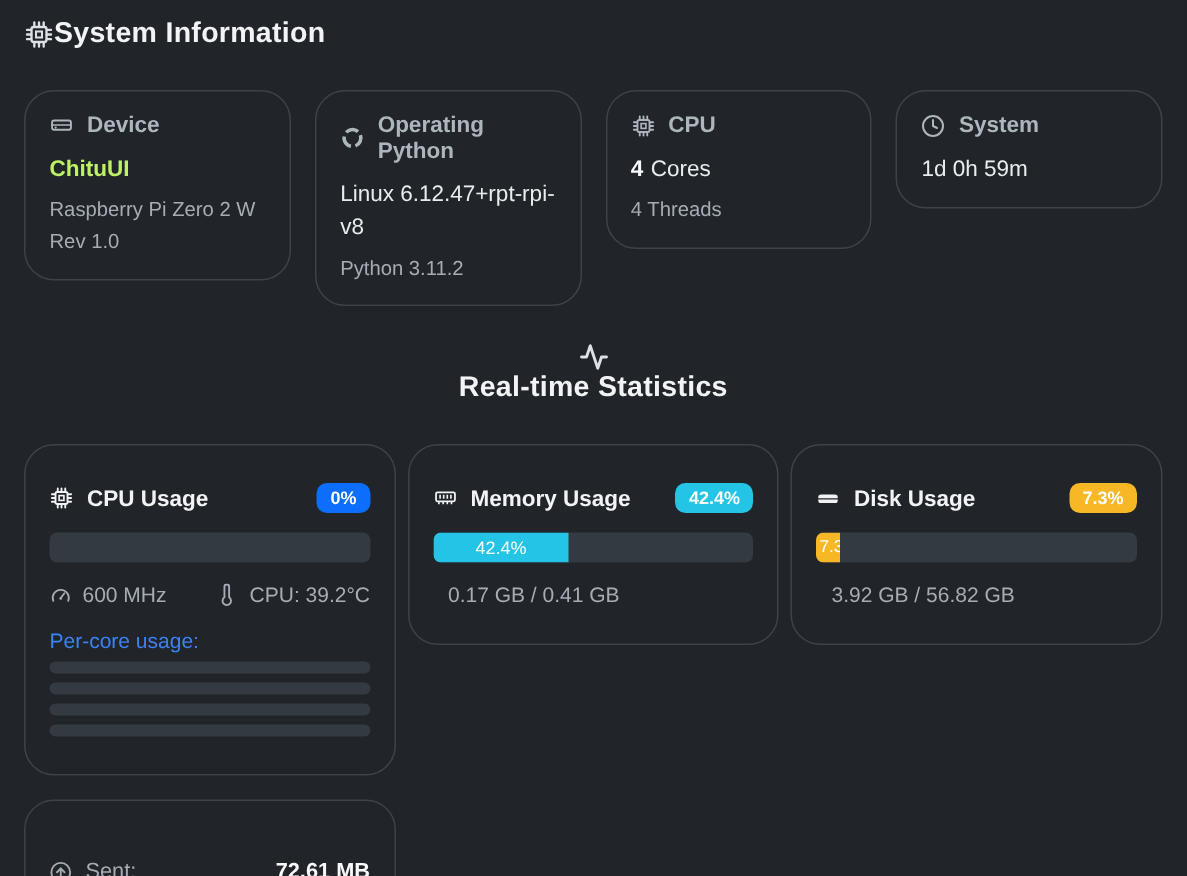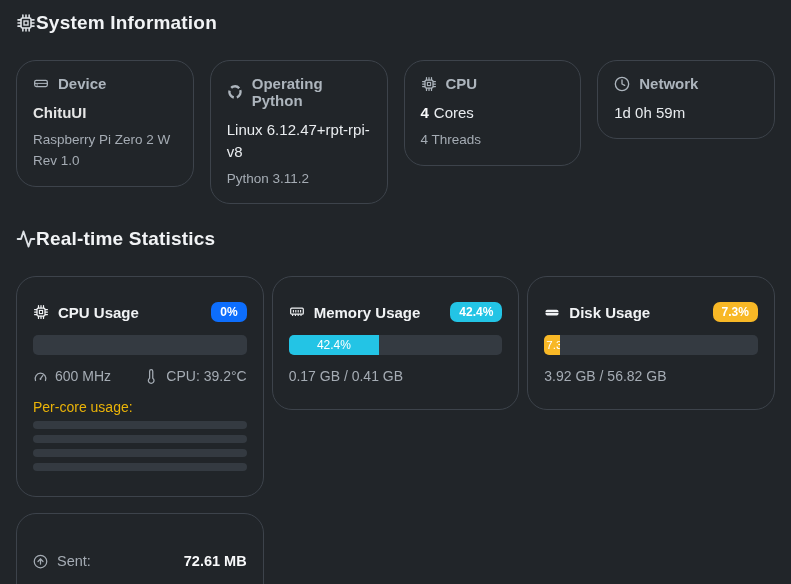--- a/index.html
+++ b/index.html
@@ -17,50 +17,50 @@
   .icon svg { display:block; }
 
   
   .info-row { display:flex; gap:16px; align-items:flex-start; margin-bottom:24px; }
   .card { background:#212529; border:1px solid #3d434b; border-radius:20px; padding:14px 16px; }
   .info-row .card { flex:1 1 0; }
   .card-title { display:flex; align-items:center; gap:9px; font-size:15px; font-weight:700; color:#adb5bd; }
   .primary { margin-top:10px; font-size:15px; color:#e9ecef; line-height:1.45; }
   .primary .strong { font-weight:700; color:#f8f9fa; }
   .primary .unit { margin-left:5px; }
-  .primary.bold { font-weight:700; color:#e5e5e5; }
+  .primary.bold { font-weight:700; color:#bef264; }
   .secondary { margin-top:6px; font-size:13.5px; color:#a5acb4; line-height:1.55; }
 
   
-  .stats-header { margin-bottom:26px; }
+  .stats-header { margin-bottom:26px;flex-direction:column; }
   .refresh-btn {
     display:inline-flex; align-items:center; gap:7px; margin-left:12px;
     padding:6px 12px; font-size:13.5px; font-family:inherit;
     color:#3d8bfd; background:transparent; border:1px solid #1f63dd; border-radius:6px;
     cursor:pointer; line-height:1;
   }
 
   
   .stats-row { display:flex; flex-wrap:wrap; column-gap:8px; row-gap:16px; align-items:flex-start; }
   .stat-card { flex:0 0 calc((100% - 16px)/3); padding:25px 16px; }
   .stat-title { display:flex; align-items:center; gap:9px; font-size:15px; font-weight:700; color:#f1f3f5; }
   .badge { margin-left:auto; font-size:12px; font-weight:700; color:#ffffff; padding:4px 9px; border-radius:7px; line-height:1; }
 
   .progress { margin-top:13px; height:20px; background:#343a41; border-radius:5px; overflow:hidden; }
   .progress-fill { height:100%; color:#fff; font-size:12px; line-height:20px; white-space:nowrap; overflow:hidden; }
   .progress-fill.center { text-align:center; }
   .progress-fill.start { padding-left:2px; font-size:11.5px; }
 
   .meta-row { display:flex; justify-content:space-between; margin-top:13px; font-size:14px; color:#a5acb4;align-items:center; }
   .meta { display:inline-flex; align-items:center; gap:7px; }
-  .percore-label { margin-top:15px; font-size:14px; color:#eab308; }
+  .percore-label { margin-top:15px; font-size:14px; color:#3b82f6; }
   .core-bar { margin-top:6px; height:8px; border-radius:4px; background:#343a41; overflow:hidden; }
   .core-fill { height:100%; background:#0d6efd; }
 
-  .detail { margin-top:13px; font-size:14px; color:#a5acb4; }
+  .detail { margin-top:13px; font-size:14px; color:#a5acb4;margin-left:10px; }
 
   .net-row { display:flex; align-items:center; margin-top:14px; font-size:14.5px; color:#a5acb4; }
   .net-row .label { display:inline-flex; align-items:center; gap:9px; }
   .net-row .value { margin-left:auto; font-weight:700; color:#f8f9fa; }
 </style>
 </head>
 <body>
 
 <div class="page">
 
@@ -123,21 +123,21 @@
     </div>
 
     <div class="card">
       <div class="card-title">
         <span class="icon">
           <svg width="16" height="16" viewBox="0 0 24 24" fill="none" stroke="currentColor" stroke-width="2" stroke-linecap="round" stroke-linejoin="round">
             <circle cx="12" cy="12" r="10"></circle>
               <polyline points="12 6 12 12 16 14"></polyline>
           </svg>
         </span>
-        <span>Network</span>
+        <span>System</span>
       </div>
       <div class="primary">1d 0h 59m</div>
     </div>
 
   </div>
 
   <div class="section-header stats-header">
     <span class="icon" style="color:#dde1e5">
       <svg width="20" height="20" viewBox="0 0 24 24" fill="none" stroke="currentColor" stroke-width="2.3" stroke-linecap="round" stroke-linejoin="round">
         <polyline points="22 12 18 12 15 21 9 3 6 12 2 12"></polyline>

